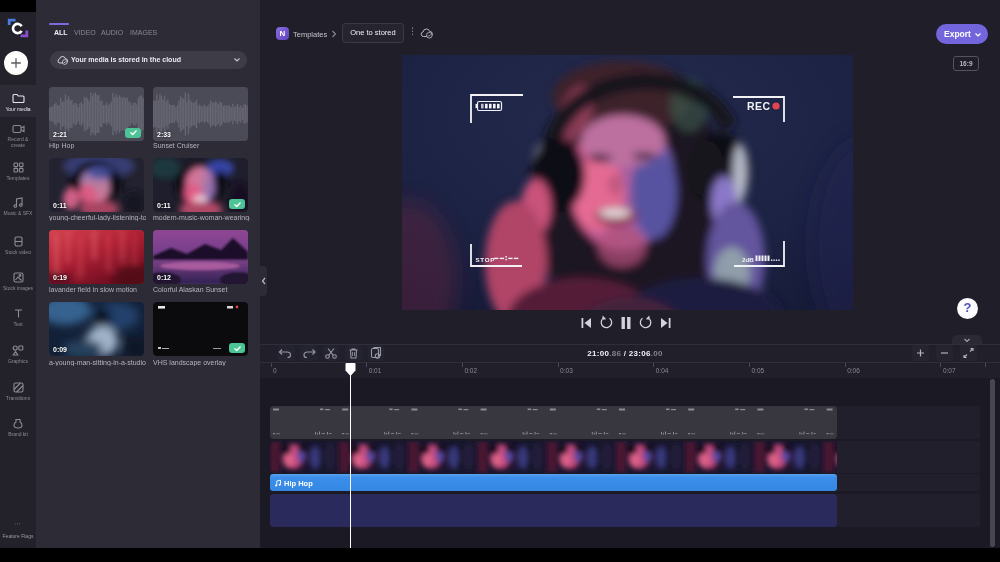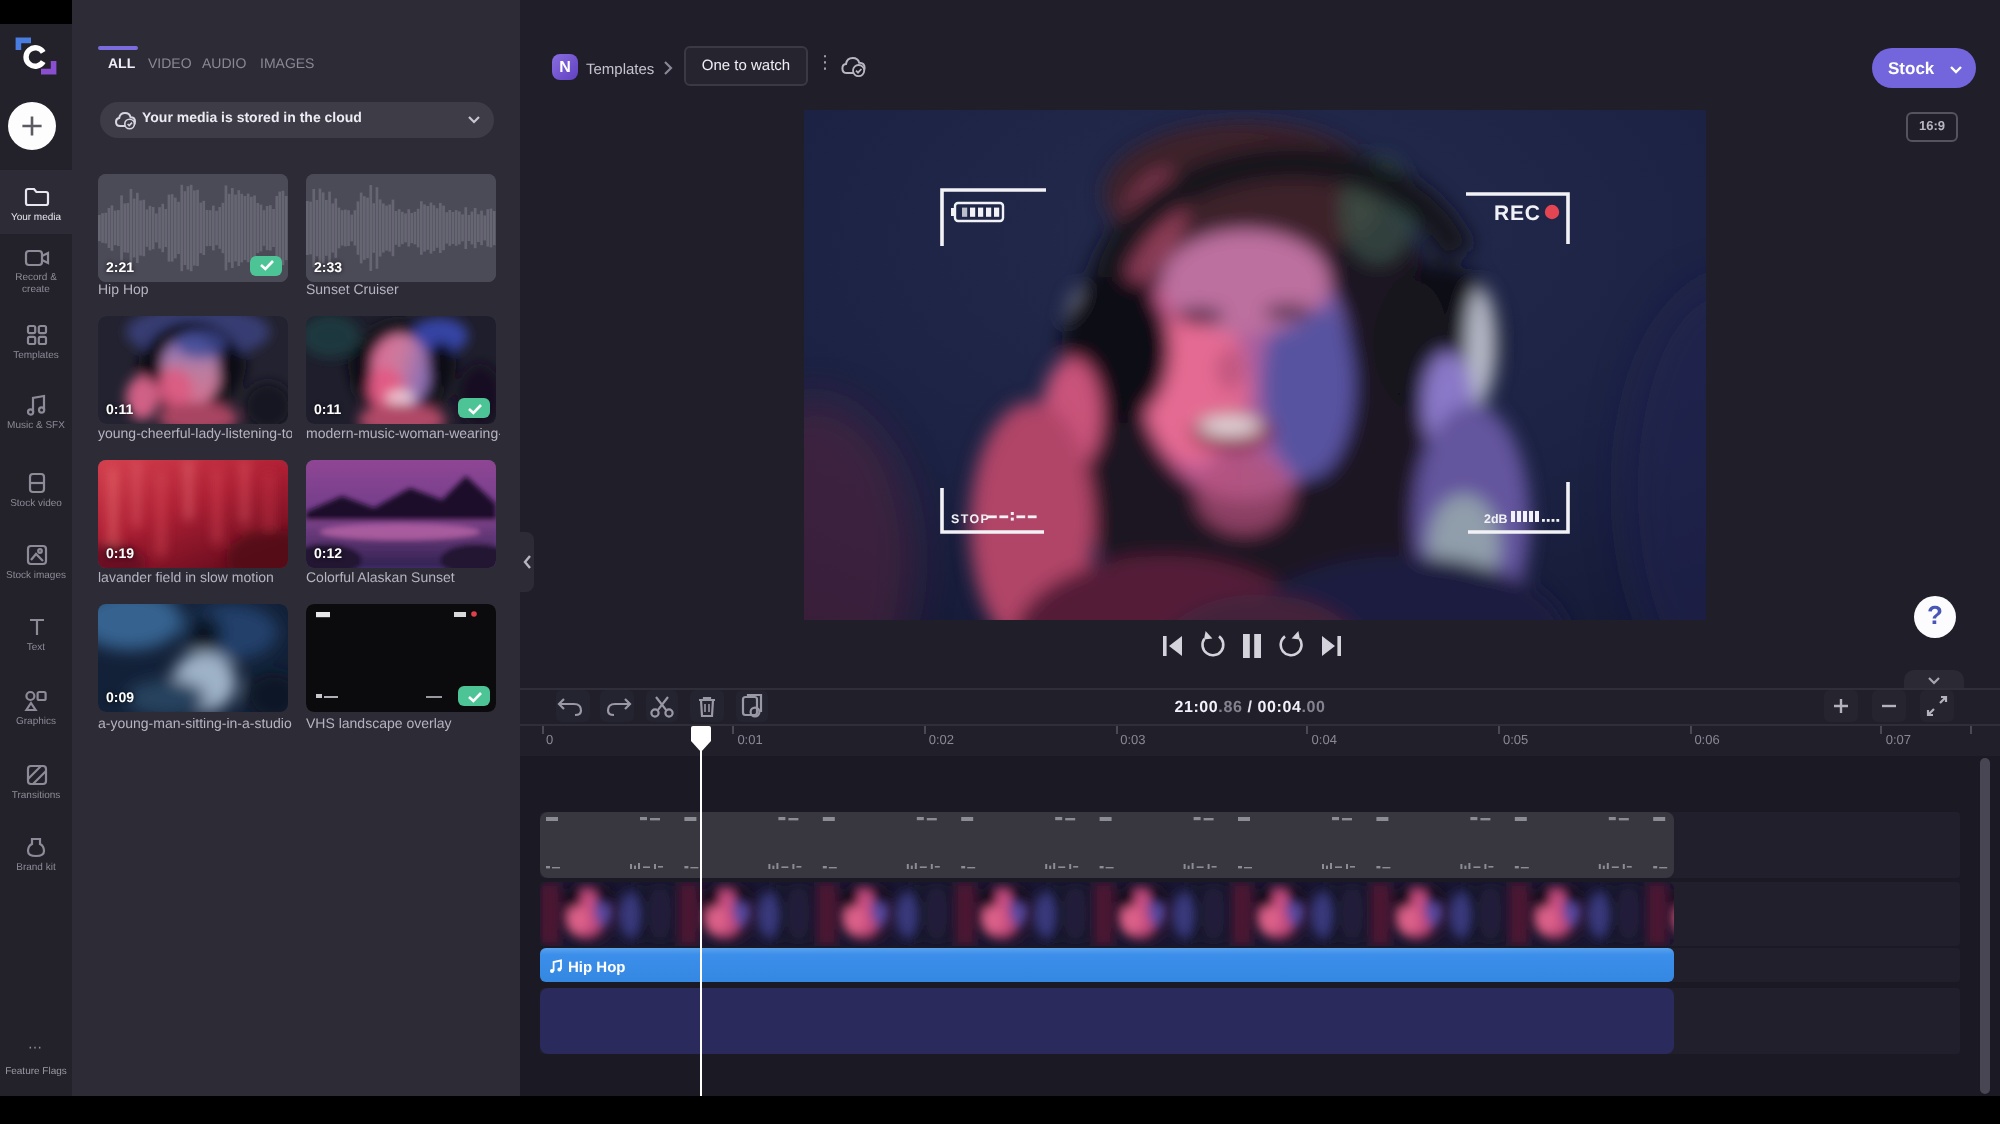--- a/index.html
+++ b/index.html
@@ -396,29 +396,29 @@
     <svg class="abs" style="left:224.5px;top:277px;z-index:6" width="5" height="8" viewBox="0 0 5 8">
       <path d="M4 1 L1.5 4 L4 7" stroke="#b8b6c0" stroke-width="1.2" fill="none"></path>
     </svg>
   </div>
 <div id="main" class="abs">
     <div class="abs" style="left:16px;top:27px;width:13px;height:13px;border-radius:4px;background:linear-gradient(135deg,#8a6de0,#6040c0);color:#fff;font-size:8px;font-weight:bold;text-align:center;line-height:13px">N</div>
     <div class="abs" style="left:33px;top:30px;font-size:7.5px;color:#c6c4ce">Templates</div>
     <svg class="abs" style="left:71px;top:30px" width="6" height="8" viewBox="0 0 6 8">
       <path d="M1.5 1 L4.5 4 L1.5 7" stroke="#8a8894" stroke-width="1.1" fill="none"></path>
     </svg>
-    <div class="abs" style="left:82px;top:23px;width:62px;height:20px;border-radius:3px;background:#26242f;border:1px solid #3a3944;color:#f0eef6;font-size:7.5px;line-height:18px;text-align:center">One to watch</div>
+    <div class="abs" style="left:82px;top:23px;width:62px;height:20px;border-radius:3px;background:#26242f;border:1px solid #3a3944;color:#f0eef6;font-size:7.5px;line-height:18px;text-align:center">One to stored</div>
     <div class="abs" style="left:148px;top:26px;color:#a8a6b0;font-size:9px;letter-spacing:0">⋮</div>
     <svg class="abs" style="left:160px;top:27px" width="14" height="12" viewBox="0 0 14 12">
 <path d="M3.5 9.5 Q1.2 9.5 1.2 7.2 Q1.2 5.2 3 5 Q3.4 2 6.4 2 Q9 2 9.6 4.4 Q12.3 4.4 12.3 6.9 Q12.3 9.5 10 9.5 Z" stroke="#b8b6c2" stroke-width="1" fill="none"></path>
 <circle cx="9.3" cy="8.3" r="2.8" fill="#1c1b25" stroke="#b8b6c2" stroke-width="0.9"></circle>
 <path d="M8 8.3 L9 9.3 L10.7 7.5" stroke="#b8b6c2" stroke-width="0.9" fill="none"></path>
 </svg>
     <div class="abs" style="left:676px;top:24px;width:52px;height:20px;border-radius:10px;background:#7365dc"></div>
-    <div class="abs" style="left:684px;top:29px;font-size:8.5px;font-weight:bold;color:#fff">Stock</div>
+    <div class="abs" style="left:684px;top:29px;font-size:8.5px;font-weight:bold;color:#fff">Export</div>
     <svg class="abs" style="left:714px;top:32px" width="8" height="6" viewBox="0 0 8 6">
       <path d="M1.5 1.5 L4 4 L6.5 1.5" stroke="#fff" stroke-width="1.2" fill="none"></path>
     </svg>
     <svg class="abs" style="left:142px;top:55px" width="451" height="255" viewBox="0 0 451 255">
 <defs>
 <radialGradient id="vbg" cx="0.5" cy="0.25" r="1.0">
           <stop offset="0" stop-color="#242b4e"></stop>
           <stop offset="0.55" stop-color="#1c2243"></stop>
           <stop offset="1" stop-color="#141833"></stop>
         </radialGradient>
@@ -538,21 +538,21 @@
       <path d="M39 7 H31.5 Q28 7 28 10.2 Q28 12.5 31 12.5" stroke="#9a98a4" stroke-width="1.1" fill="none"></path>
       <circle cx="51.5" cy="11.5" r="1.8" stroke="#9a98a4" stroke-width="1.1" fill="none"></circle>
       <circle cx="58.5" cy="11.5" r="1.8" stroke="#9a98a4" stroke-width="1.1" fill="none"></circle>
       <path d="M52.8 10.2 L58 3.5 M57.2 10.2 L52 3.5" stroke="#9a98a4" stroke-width="1.1" fill="none"></path>
       <path d="M73.5 5 H81.5 M76 5 V4 H79 V5 M74.5 5 L75 13 H80 L80.5 5" stroke="#9a98a4" stroke-width="1.1" fill="none"></path>
       <path d="M76.5 7 V11 M78.5 7 V11" stroke="#9a98a4" stroke-width="0.8" fill="none"></path>
       <rect x="95.5" y="3.5" width="7" height="9" rx="1.2" stroke="#9a98a4" stroke-width="1.1" fill="none"></rect>
       <path d="M98 3.5 V2.5 H104.5 V11" stroke="#9a98a4" stroke-width="1.1" fill="none"></path>
       <circle cx="101.5" cy="11" r="2.2" stroke="#9a98a4" stroke-width="1.1" fill="none"></circle>
     </svg>
-    <div class="abs" style="left:265px;top:349px;width:200px;text-align:center;font-family:'Liberation Sans',sans-serif;font-size:8px;font-weight:bold;letter-spacing:0.3px;color:#84828e"><span style="color:#f2f0f8">21:00</span><span>.86</span><span style="color:#e8e6f0"> / </span><span style="color:#f2f0f8">00:04</span><span>.00</span></div>
+    <div class="abs" style="left:265px;top:349px;width:200px;text-align:center;font-family:'Liberation Sans',sans-serif;font-size:8px;font-weight:bold;letter-spacing:0.3px;color:#84828e"><span style="color:#f2f0f8">21:00</span><span>.86</span><span style="color:#e8e6f0"> / </span><span style="color:#f2f0f8">23:06</span><span>.00</span></div>
     <div class="abs" style="left:652px;top:345px;width:17px;height:16px;background:#26252f;border-radius:3px"></div>
     <div class="abs" style="left:676px;top:345px;width:17px;height:16px;background:#26252f;border-radius:3px"></div>
     <div class="abs" style="left:700px;top:345px;width:17px;height:16px;background:#26252f;border-radius:3px"></div>
     <svg class="abs" style="left:652px;top:345px" width="17" height="16" viewBox="0 0 17 16">
       <path d="M8.5 4.5 V11.5 M5 8 H12" stroke="#b4b2bc" stroke-width="1.2"></path>
     </svg>
     <svg class="abs" style="left:676px;top:345px" width="17" height="16" viewBox="0 0 17 16">
       <path d="M5 8 H12" stroke="#b4b2bc" stroke-width="1.2"></path>
     </svg>
     <svg class="abs" style="left:700px;top:345px" width="17" height="16" viewBox="0 0 17 16">

